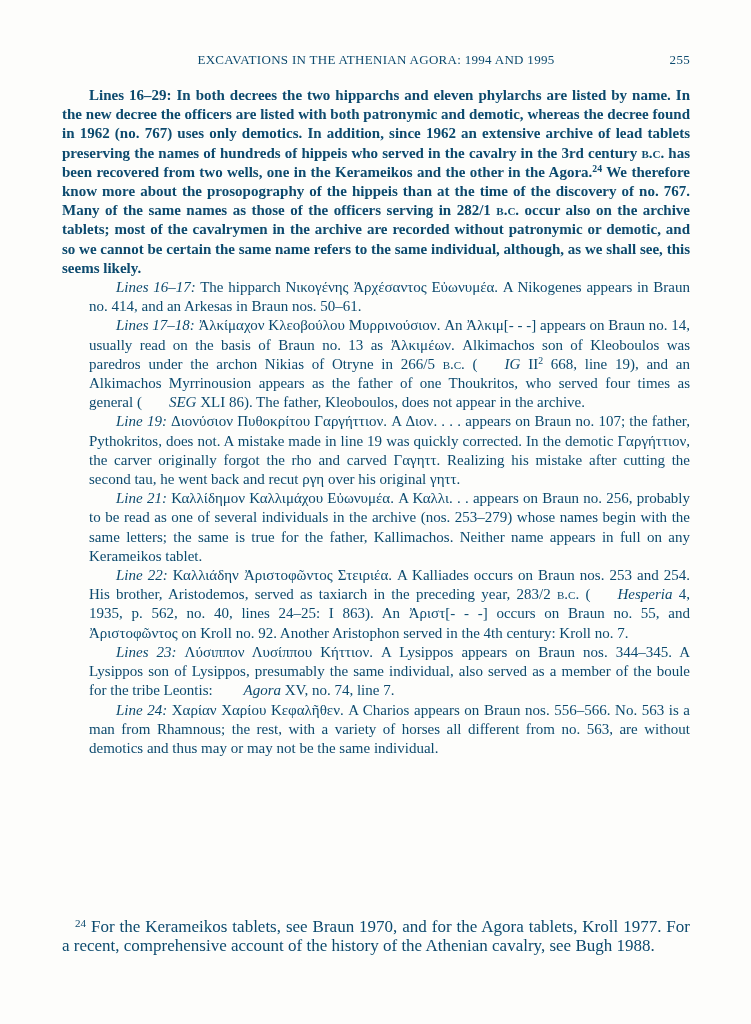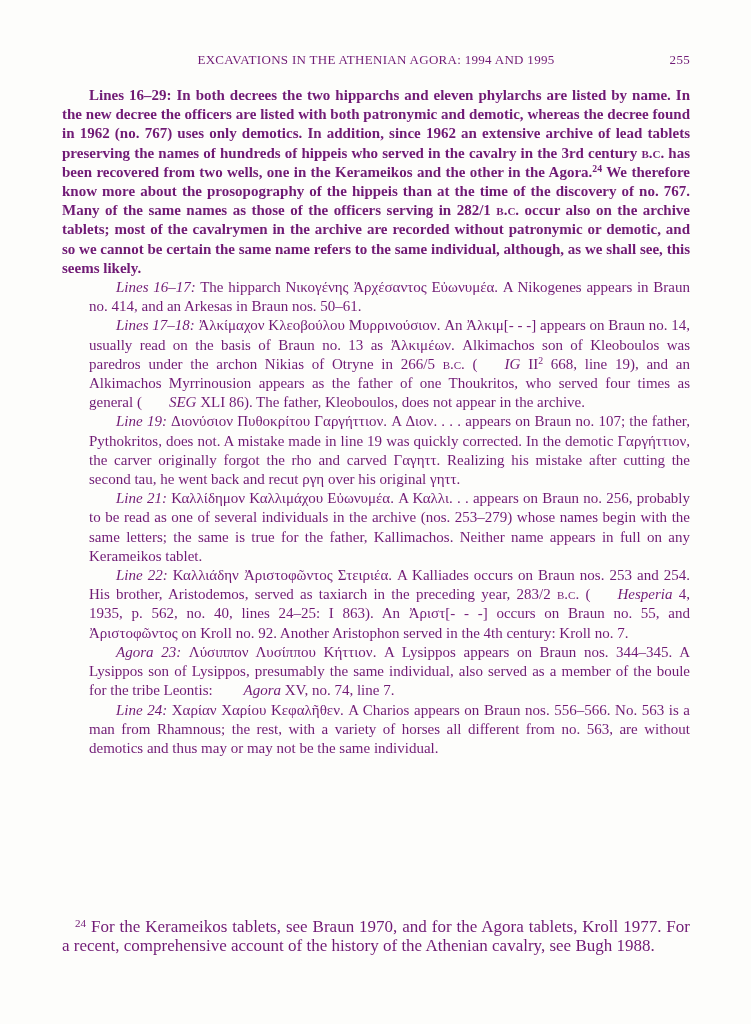--- a/index.html
+++ b/index.html
@@ -5,21 +5,21 @@
   html, body {
     margin: 0;
     padding: 0;
     background: #ffffff;
   }
   .page {
     position: relative;
     width: 751px;
     height: 1024px;
     background: #fdfdfb;
-    color: #701a75;
+    color: #0c4a6e;
     font-family: "Liberation Serif", "DejaVu Serif", serif;
     overflow: hidden;
   }
   .content {
     position: absolute;
     left: 62px;
     top: 52px;
     width: 628px;
   }
   .running-head {
@@ -79,21 +79,21 @@
       <span class="title">EXCAVATIONS IN THE ATHENIAN AGORA: 1994 AND 1995</span>
       <span class="pagenum">255</span>
     </div>
     <div class="body-text">
         <p class="first-indent"><span>Lines 16–29: In both decrees the two hipparchs and eleven phylarchs are listed by name. In the new decree the officers are listed with both patronymic and demotic, whereas the decree found in 1962 (no. 767) uses only demotics. In addition, since 1962 an extensive archive of lead tablets preserving the names of hundreds of hippeis who served in the cavalry in the 3rd century </span><span class="sc">b.c.</span><span> has been recovered from two wells, one in the Kerameikos and the other in the Agora.</span><span class="sup">24</span><span> We therefore know more about the prosopography of the hippeis than at the time of the discovery of no. 767. Many of the same names as those of the officers serving in 282/1 </span><span class="sc">b.c.</span><span> occur also on the archive tablets; most of the cavalrymen in the archive are recorded without patronymic or demotic, and so we cannot be certain the same name refers to the same individual, although, as we shall see, this seems likely.</span></p>
         <p class="block-indent"><span class="i">Lines 16–17:</span><span> The hipparch Νικογένης Ἀρχέσαντος Εὐωνυμέα.  A Nikogenes appears in Braun no. 414, and an Arkesas in Braun nos. 50–61.</span></p>
         <p class="block-indent"><span class="i">Lines 17–18:</span><span> Ἀλκίμαχον Κλεοβούλου Μυρρινούσιον.  An Ἀλκιμ[- - -] appears on Braun no. 14, usually read on the basis of Braun no. 13 as Ἀλκιμέων.  Alkimachos son of Kleoboulos was paredros under the archon Nikias of Otryne in 266/5 </span><span class="sc">b.c.</span><span> (</span><span class="i">IG</span><span> II</span><span class="sup">2</span><span> 668, line 19), and an Alkimachos Myrrinousion appears as the father of one Thoukritos, who served four times as general (</span><span class="i">SEG</span><span> XLI 86).  The father, Kleoboulos, does not appear in the archive.</span></p>
         <p class="block-indent"><span class="i">Line 19:</span><span> Διονύσιον Πυθοκρίτου Γαργήττιον.  A Διον. . . .  appears on Braun no. 107; the father, Pythokritos, does not.  A mistake made in line 19 was quickly corrected.  In the demotic Γαργήττιον, the carver originally forgot the rho and carved Γαγηττ.  Realizing his mistake after cutting the second tau, he went back and recut ργη over his original γηττ.</span></p>
         <p class="block-indent"><span class="i">Line 21:</span><span> Καλλίδημον Καλλιμάχου Εὐωνυμέα.  A Καλλι. . .  appears on Braun no. 256, probably to be read as one of several individuals in the archive (nos. 253–279) whose names begin with the same letters; the same is true for the father, Kallimachos.  Neither name appears in full on any Kerameikos tablet.</span></p>
         <p class="block-indent"><span class="i">Line 22:</span><span> Καλλιάδην Ἀριστοφῶντος Στειριέα.  A Kalliades occurs on Braun nos. 253 and 254.  His brother, Aristodemos, served as taxiarch in the preceding year, 283/2 </span><span class="sc">b.c.</span><span> (</span><span class="i">Hesperia</span><span> 4, 1935, p. 562, no. 40, lines 24–25: I 863).  An Ἀριστ[- - -] occurs on Braun no. 55, and Ἀριστοφῶντος on Kroll no. 92.  Another Aristophon served in the 4th century:  Kroll no. 7.</span></p>
-        <p class="block-indent"><span class="i">Agora 23:</span><span> Λύσιππον Λυσίππου Κήττιον.  A Lysippos appears on Braun nos. 344–345.  A Lysippos son of Lysippos, presumably the same individual, also served as a member of the boule for the tribe Leontis:  </span><span class="i">Agora</span><span> XV, no. 74, line 7.</span></p>
+        <p class="block-indent"><span class="i">Lines 23:</span><span> Λύσιππον Λυσίππου Κήττιον.  A Lysippos appears on Braun nos. 344–345.  A Lysippos son of Lysippos, presumably the same individual, also served as a member of the boule for the tribe Leontis:  </span><span class="i">Agora</span><span> XV, no. 74, line 7.</span></p>
         <p class="block-indent"><span class="i">Line 24:</span><span> Χαρίαν Χαρίου Κεφαλῆθεν. A Charios appears on Braun nos. 556–566. No. 563 is a man from Rhamnous; the rest, with a variety of horses all different from no. 563, are without demotics and thus may or may not be the same individual.</span></p>
       </div>
   </div>
 
   <div class="footnote">
     <p><span class="sup">24</span><span> For the Kerameikos tablets, see Braun 1970, and for the Agora tablets, Kroll 1977.  For a recent, comprehensive account of the history of the Athenian cavalry, see Bugh 1988.</span></p>
   </div>
 </div>
 
 </body></html>

